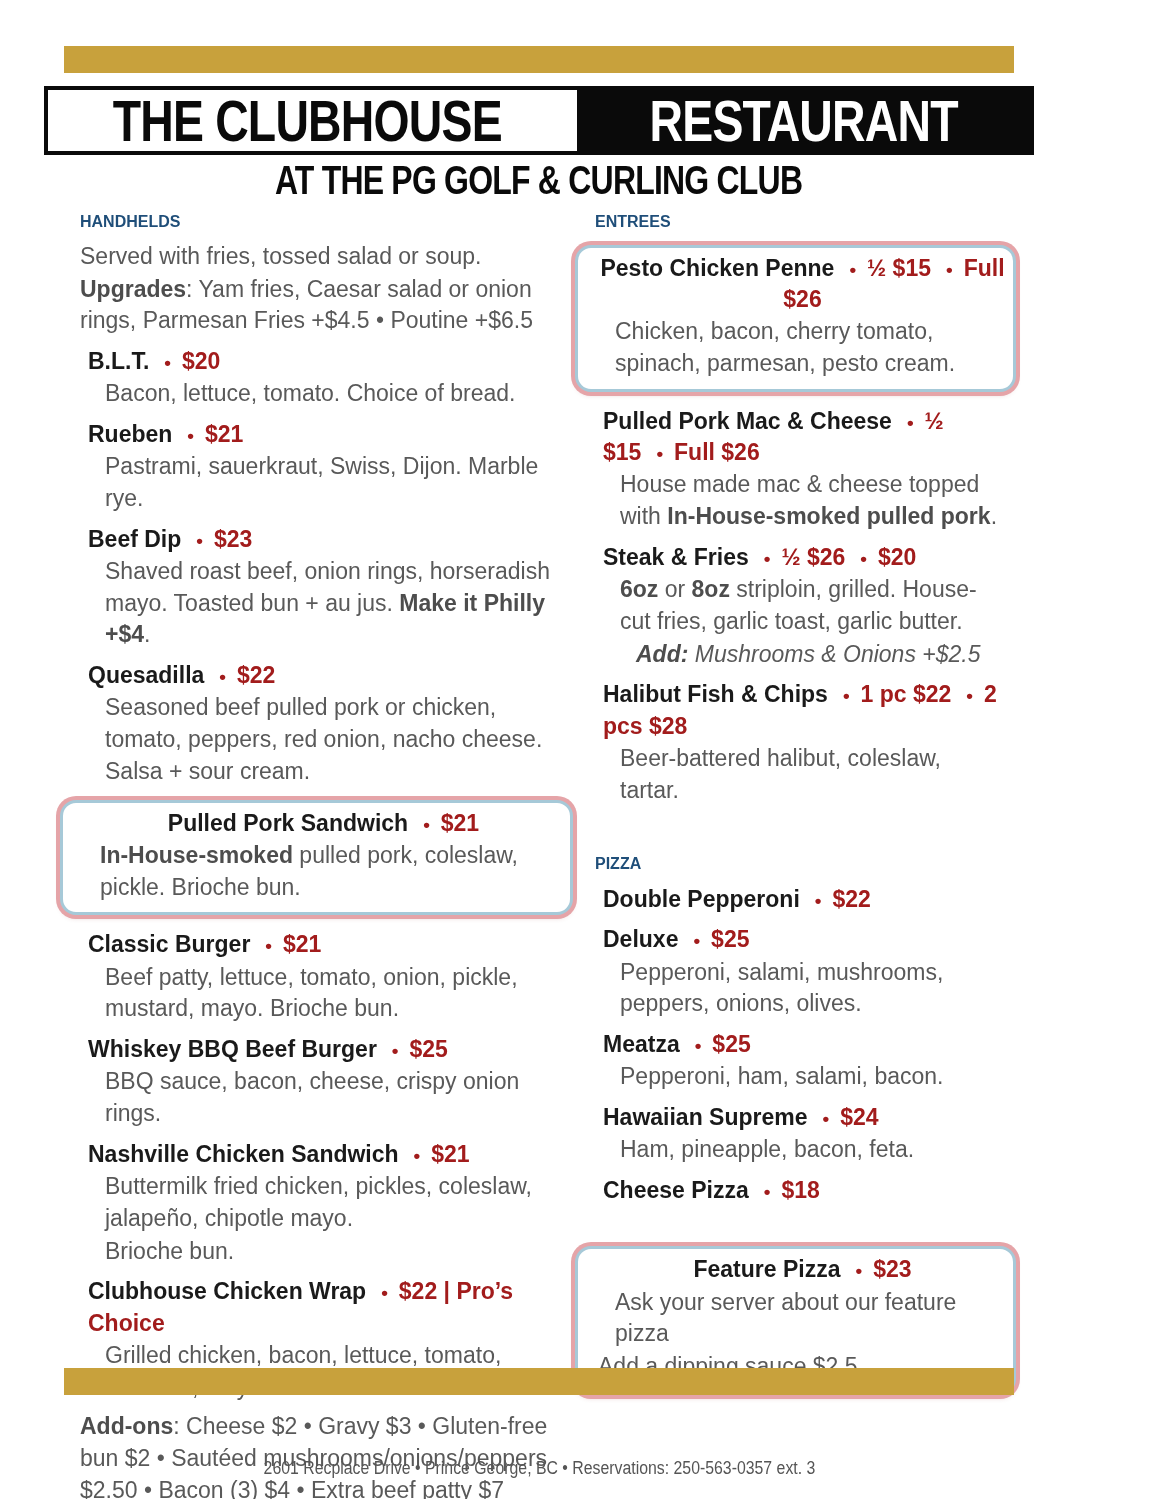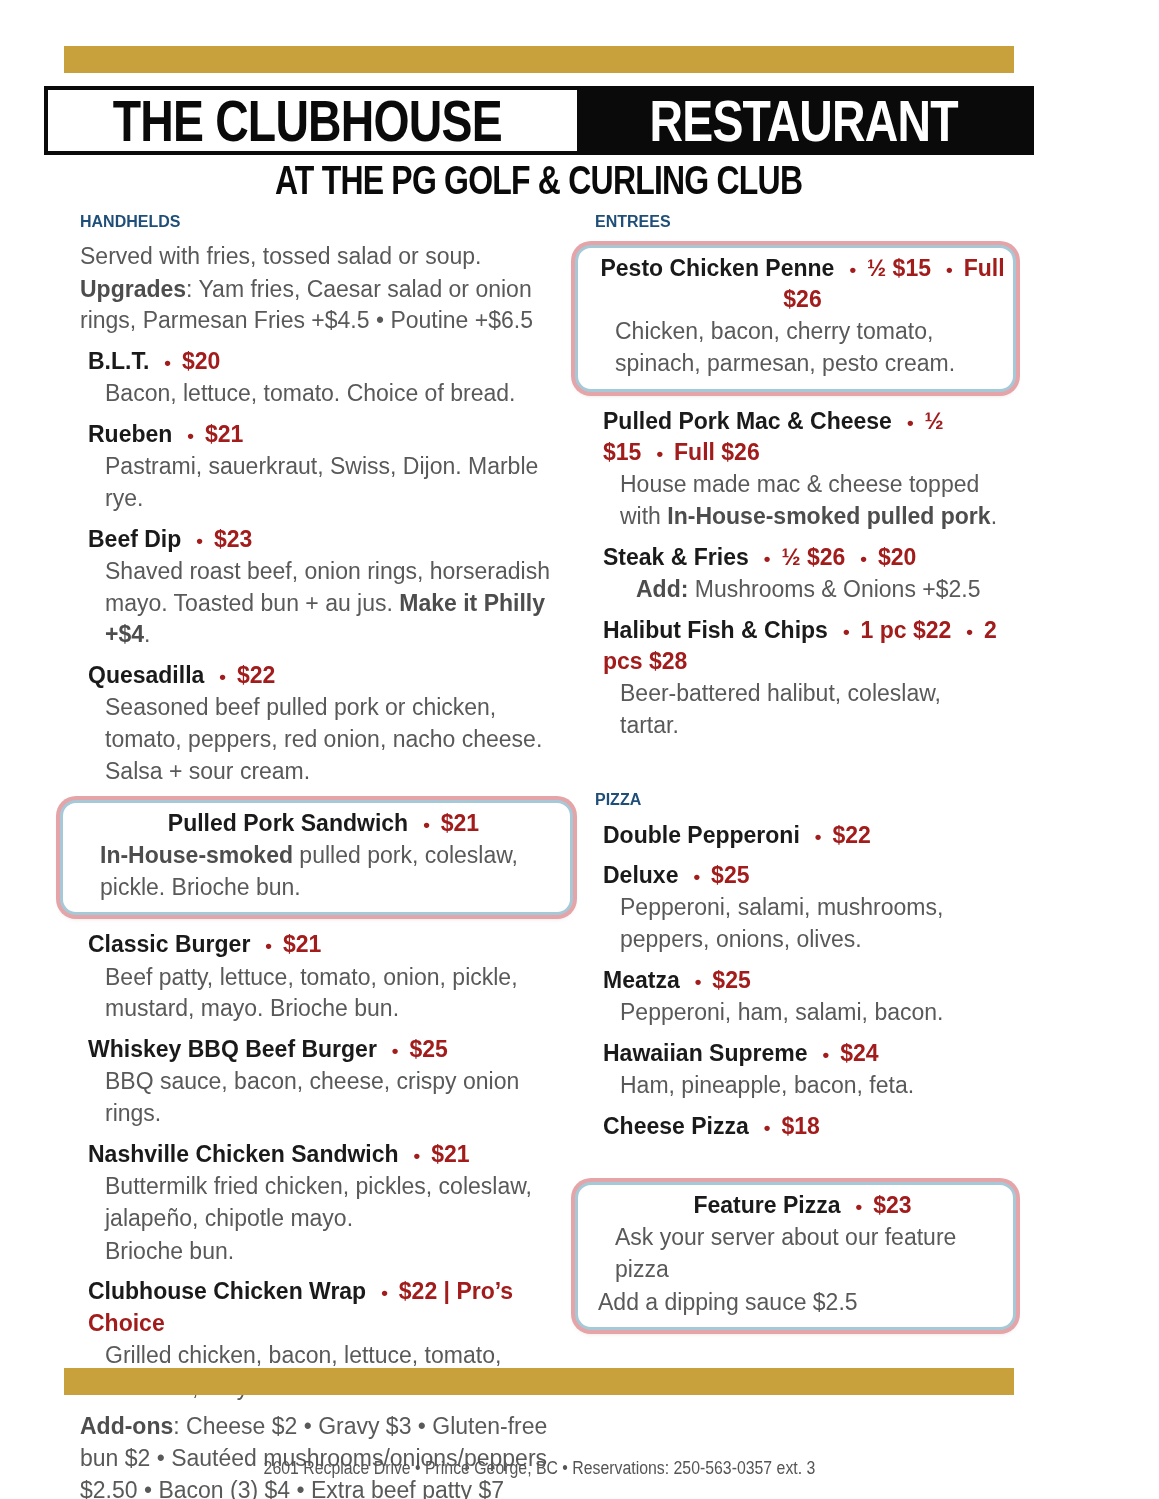--- a/index.html
+++ b/index.html
@@ -30,21 +30,21 @@
   .gap-top{margin-top:48px;}
 
   .intro{margin:1px 0;font-size:23px;color:var(--gray);line-height:1.38;}
   .intro .b, .desc .b{font-weight:bold;color:#4d4d4d;}
 
   .item{margin:8px;}
   .item-head{font-size:23px;font-weight:bold;color:var(--ink);line-height:1.36;margin:9px 0 0 0;}
   .dot{color:var(--red);margin:0 11px 0 15px;font-size:19px;}
   .price{color:var(--red);font-weight:bold;}
   .desc{margin:1px 0;padding-left:17px;font-size:23px;color:var(--gray);line-height:1.38;}
-  .desc.add{padding-left:33px;}
+  .desc.add{padding-left:33px;font-style:italic;}
   .desc.none{padding-left:0;}
 
   .item.boxed{
     border:3px solid var(--box_blue);
     box-shadow:0 0 0 4px var(--box_pink), 0 3px 5px rgba(150,60,60,0.25);
     border-radius:16px;background:#fff;
     margin:12px -6px 14px -20px;padding:0 6px 8px 20px;
   }
   .item.boxed .item-head{margin-top:5px;text-align:center;}
   .item.boxed.gap-top{margin-top:40px;}
@@ -125,20 +125,21 @@
           <div class="item boxed">
             <div class="item-head"><span class="item-name">Pesto Chicken Penne</span><span class="dot">•</span><span class="price">½ $15</span><span class="dot">•</span><span class="price">Full $26</span></div>
             <p class="desc ind">Chicken, bacon, cherry tomato, spinach, parmesan, pesto cream.</p>
           </div>
           <div class="item">
             <div class="item-head"><span class="item-name">Pulled Pork Mac &amp; Cheese</span><span class="dot">•</span><span class="price">½ $15</span><span class="dot">•</span><span class="price">Full $26</span></div>
             <p class="desc ind">House made mac &amp; cheese topped with <span class="b">In-House-smoked pulled pork</span>.</p>
           </div>
           <div class="item">
             <div class="item-head"><span class="item-name">Steak &amp; Fries</span><span class="dot">•</span><span class="price">½ $26</span><span class="dot">•</span><span class="price">$20</span></div>
+            <p class="desc ind"><span class="b">6oz</span> or <span class="b">8oz</span> striploin, grilled. House-cut fries, garlic toast, garlic butter.</p>
             <p class="desc add"><span class="b">Add:</span> Mushrooms &amp; Onions +$2.5</p>
           </div>
           <div class="item">
             <div class="item-head"><span class="item-name">Halibut Fish &amp; Chips</span><span class="dot">•</span><span class="price">1 pc $22</span><span class="dot">•</span><span class="price">2 pcs $28</span></div>
             <p class="desc ind">Beer-battered halibut, coleslaw, tartar.</p>
           </div>
         </section>
         <section class="section gap-top">
           <h2 class="section-title">PIZZA</h2>
           <div class="item">

